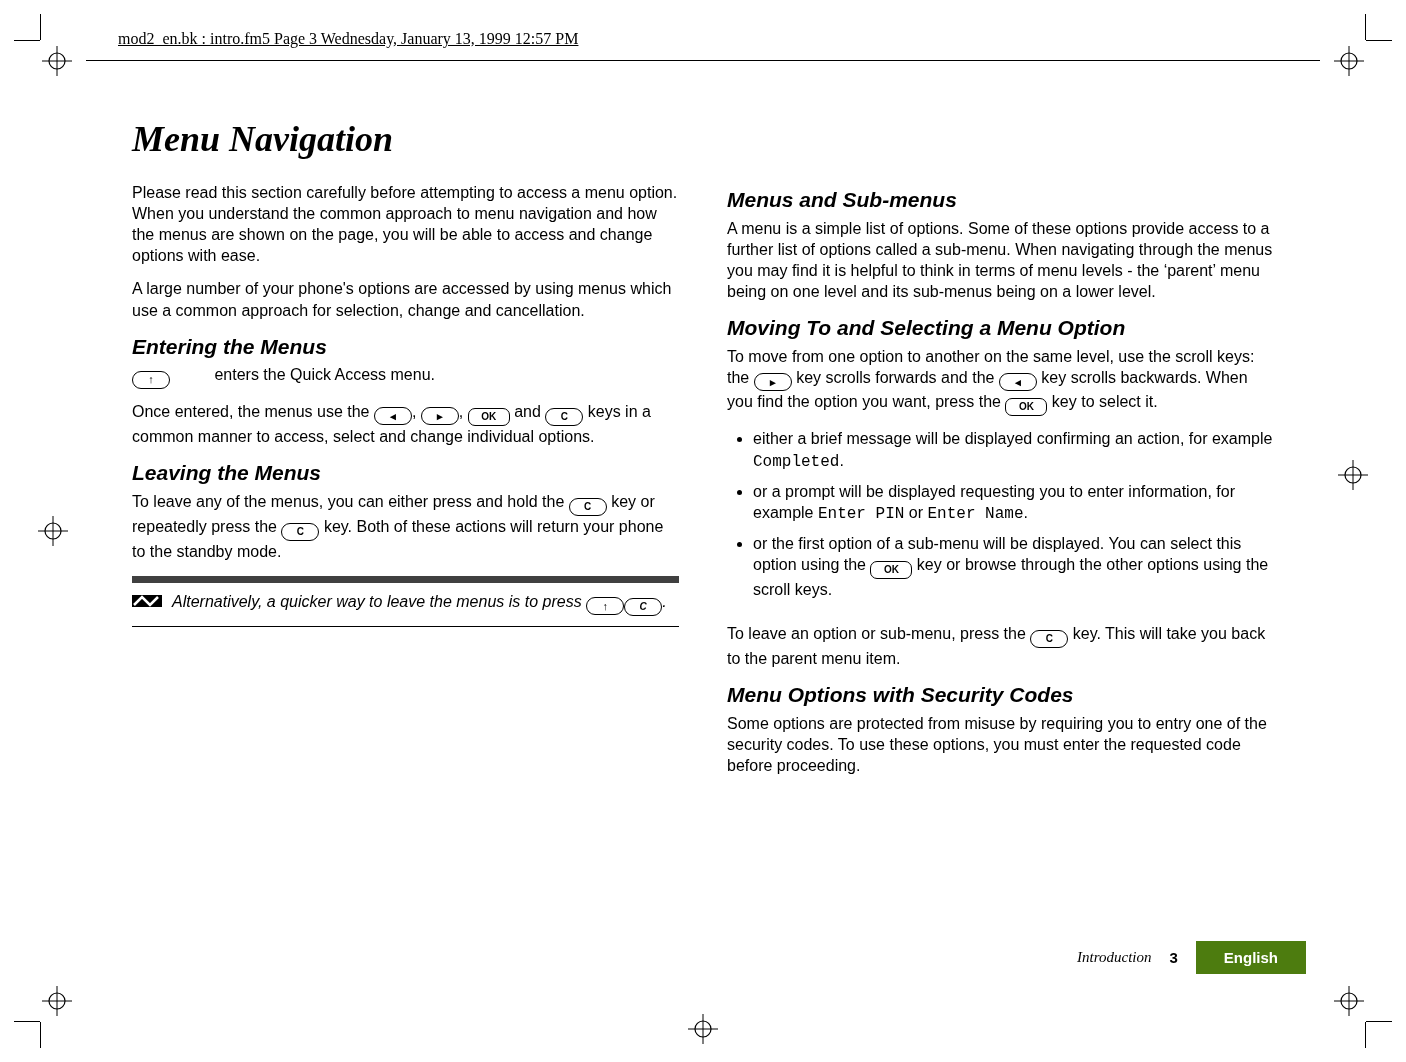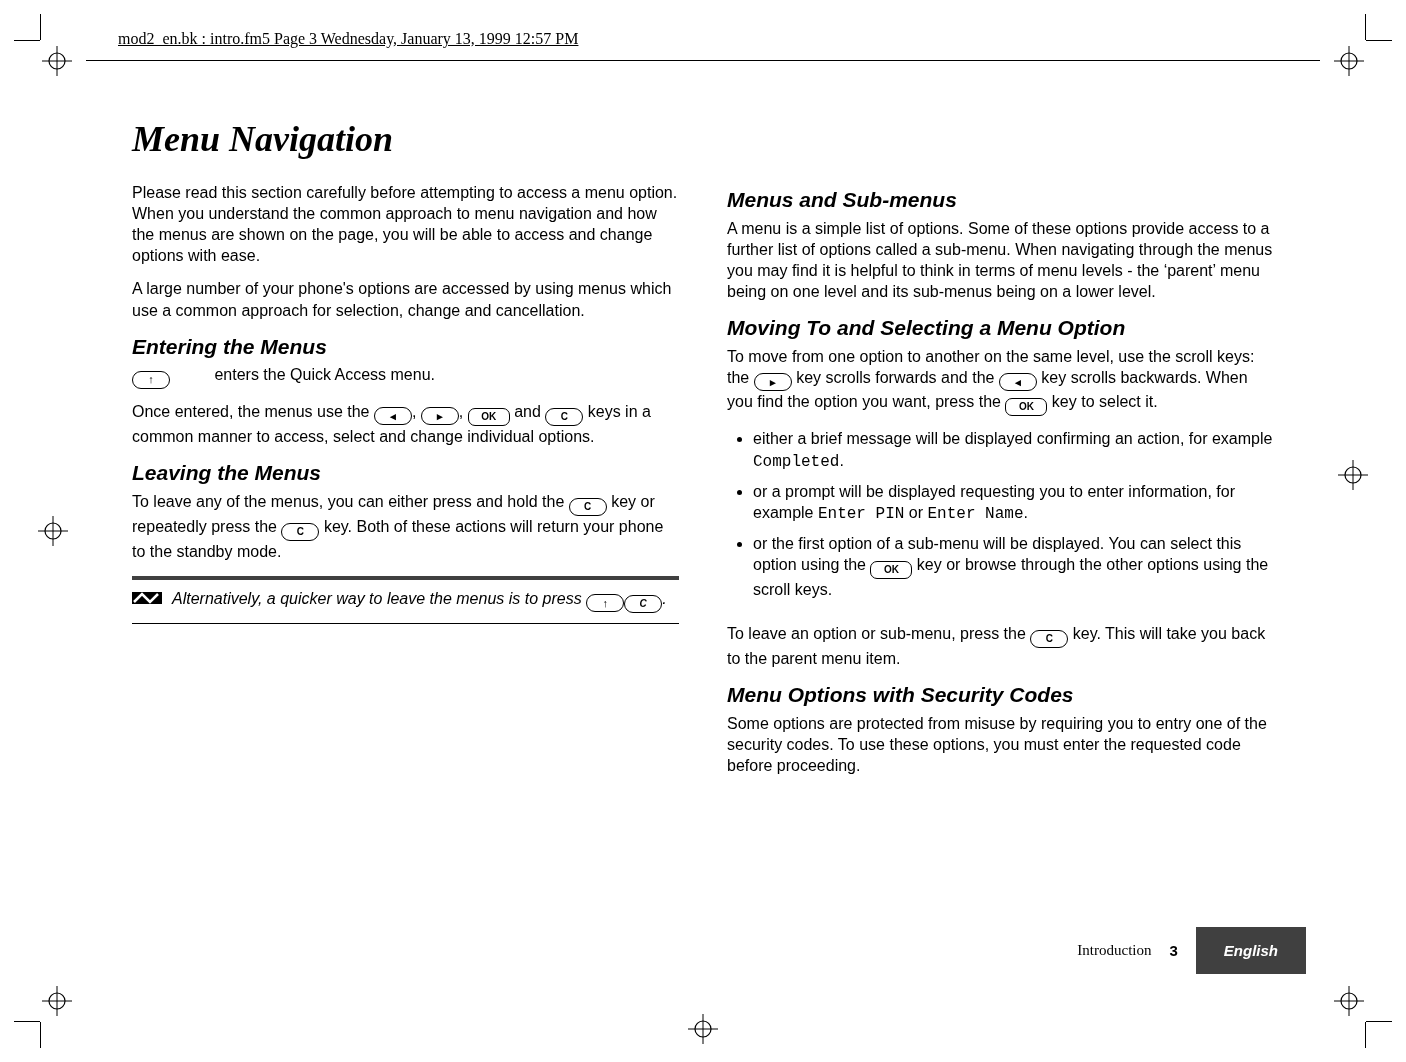--- a/index.html
+++ b/index.html
@@ -30,29 +30,29 @@
   .page{position:absolute;left:132px;right:132px;top:118px;}
   h1{margin:0 0 22px 0;font-family:"Times New Roman",Times,serif;font-weight:bold;font-style:italic;font-size:36px;}
   .cols{display:flex;gap:48px;}
   .col{flex:1;font-size:16px;line-height:1.32;}
   .col p{margin:0 0 12px 0;}
   h2{margin:10px 0 4px 0;font-family:"Frutiger","Segoe UI",Arial,sans-serif;font-weight:bold;font-style:italic;font-size:21px;color:#000;}
   .btn-oval{display:inline-flex;align-items:center;justify-content:center;min-width:28px;height:16px;border:1.2px solid #000;border-radius:9px;font-size:10px;font-weight:bold;font-family:Arial,sans-serif;line-height:1;vertical-align:middle;padding:0 4px;}
   .btn-oval.wide{min-width:32px;border-radius:7px;}
   ul{margin:4px 0 23px 0;padding-left:26px;}
   li{margin:0 0 8px 0;}
-  .note-sep{border-top:4px solid #404040;border-bottom:1px solid #000;margin:14px 0 16px 0;padding:8px 0 10px 0;}
+  .note-sep{border-top:7px solid #404040;border-bottom:1px solid #000;margin:14px 0 16px 0;padding:8px 0 10px 0;}
   .note{display:flex;gap:10px;font-style:italic;}
   .note-icon{width:30px;height:20px;flex-shrink:0;}
   .note-text{flex:1;}
   .lcd{font-family:"Courier New",monospace;letter-spacing:0px;font-style:normal;}
   .footer{position:absolute;left:132px;right:100px;bottom:88px;display:flex;justify-content:flex-end;align-items:center;gap:18px;font-size:15px;}
-  .footer .sec{font-family:"Times New Roman",Times,serif;}
+  .footer .sec{font-family:"Times New Roman",Times,serif;font-style:italic;}
   .footer .pn{font-weight:bold;}
-  .footer .lang{background:#404040;color:#fff;padding:15px 28px;font-weight:bold;font-style:italic;}
+  .footer .lang{background:#4d7c0f;color:#fff;padding:8px 28px;font-weight:bold;}
   .inline-btn{vertical-align:-3px;}
   .arrow{font-size:11px;line-height:1;}
 </style>
 </head>
 <body>
 
 <div class="crop tl"></div>
 <div class="crop tr"></div>
 <div class="crop bl"></div>
 <div class="crop br"></div>

